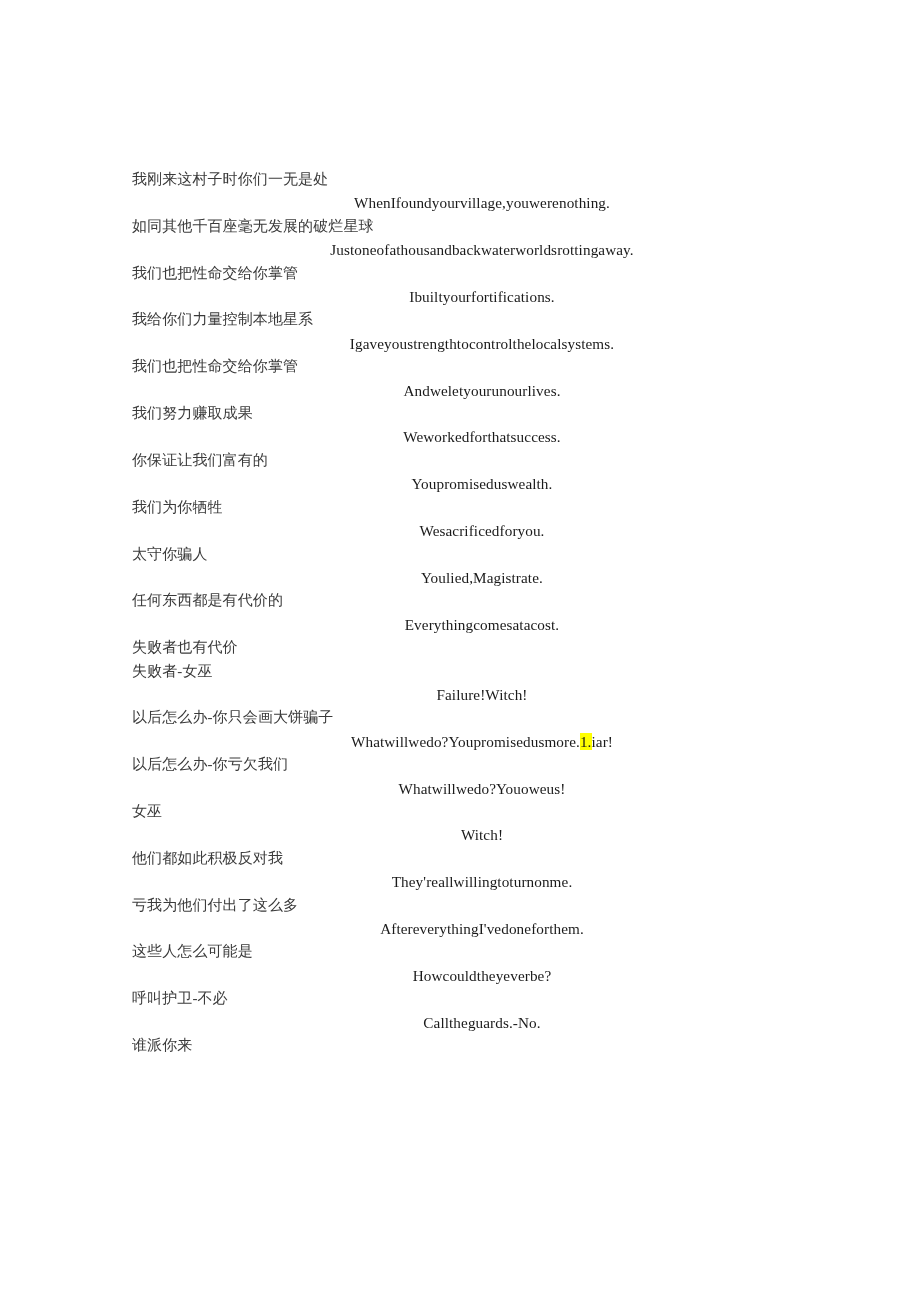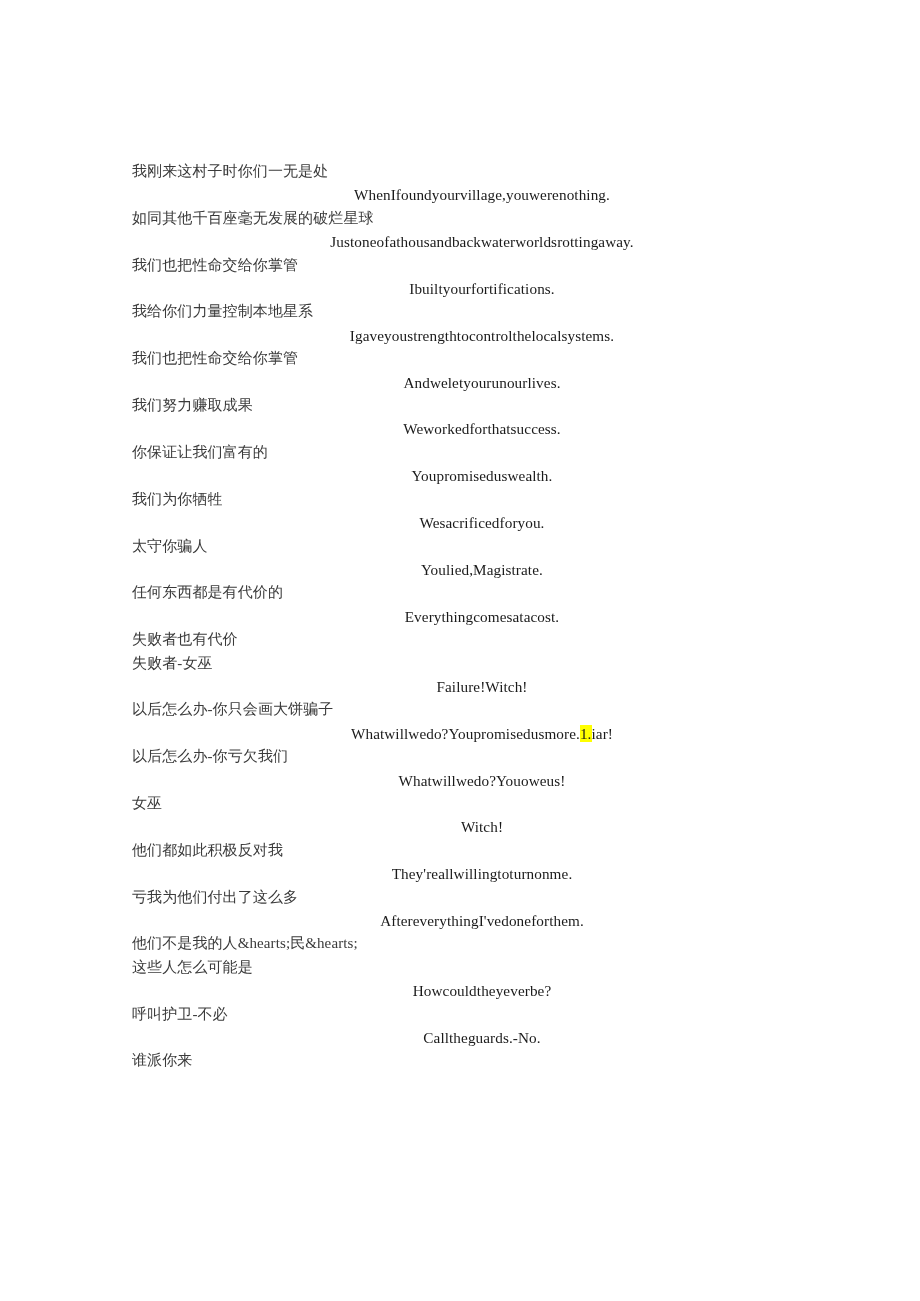--- a/index.html
+++ b/index.html
@@ -21,21 +21,21 @@
     left: 0;
     top: 0;
     width: 920px;
     height: 1301px;
     background: #ffffff;
   }
 
   #subtitle-block {
     position: absolute;
     left: 132px;
-    top: 160px;
+    top: 168px;
     width: 700px;
   }
 
   .subtitle-line {
     display: block;
     font-size: 15.2px;
     line-height: 23.4px;
     white-space: pre;
     letter-spacing: 0.1px;
   }
@@ -91,20 +91,19 @@
       <div class="subtitle-line lang-zh">以后怎么办-你只会画大饼骗子</div>
       <div class="subtitle-line lang-en"><span class="seg">Whatwillwedo?Youpromisedusmore.</span><span class="seg hl">1.</span><span class="seg">iar!</span></div>
       <div class="subtitle-line lang-zh">以后怎么办-你亏欠我们</div>
       <div class="subtitle-line lang-en">Whatwillwedo?Youoweus!</div>
       <div class="subtitle-line lang-zh">女巫</div>
       <div class="subtitle-line lang-en">Witch!</div>
       <div class="subtitle-line lang-zh">他们都如此积极反对我</div>
       <div class="subtitle-line lang-en">They'reallwillingtoturnonme.</div>
       <div class="subtitle-line lang-zh">亏我为他们付出了这么多</div>
       <div class="subtitle-line lang-en">AftereverythingI'vedoneforthem.</div>
-      <div class="subtitle-line lang-zh">他们不是我的人&amp;hearts;民&amp;hearts;</div>
       <div class="subtitle-line lang-zh">这些人怎么可能是</div>
       <div class="subtitle-line lang-en">Howcouldtheyeverbe?</div>
       <div class="subtitle-line lang-zh">呼叫护卫-不必</div>
       <div class="subtitle-line lang-en">Calltheguards.-No.</div>
       <div class="subtitle-line lang-zh">谁派你来</div>
     </div>
 </div>
 
 </body></html>

